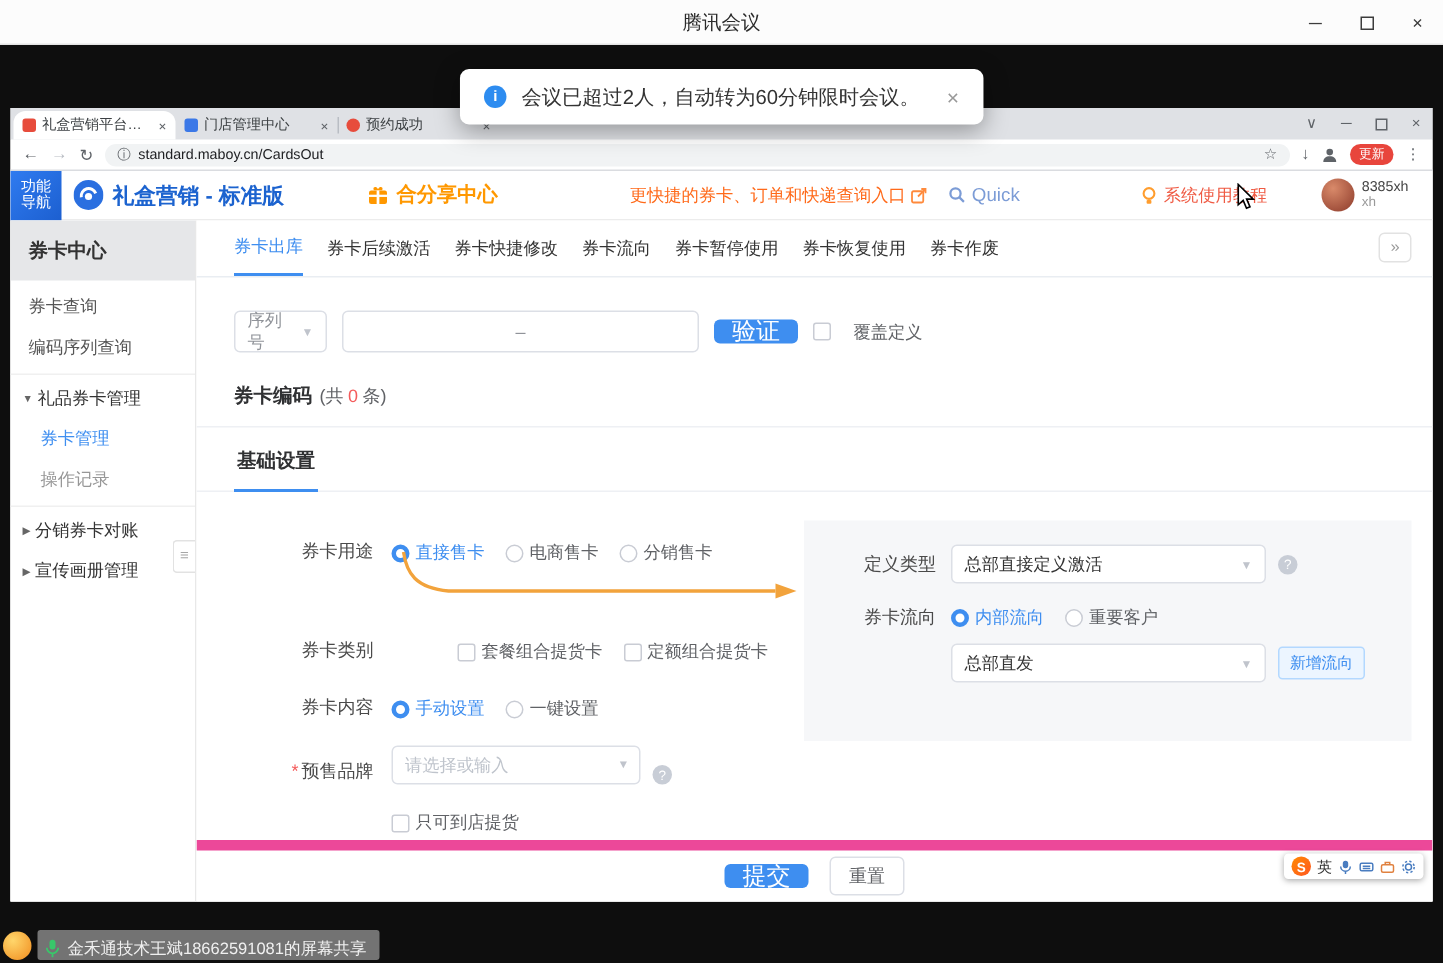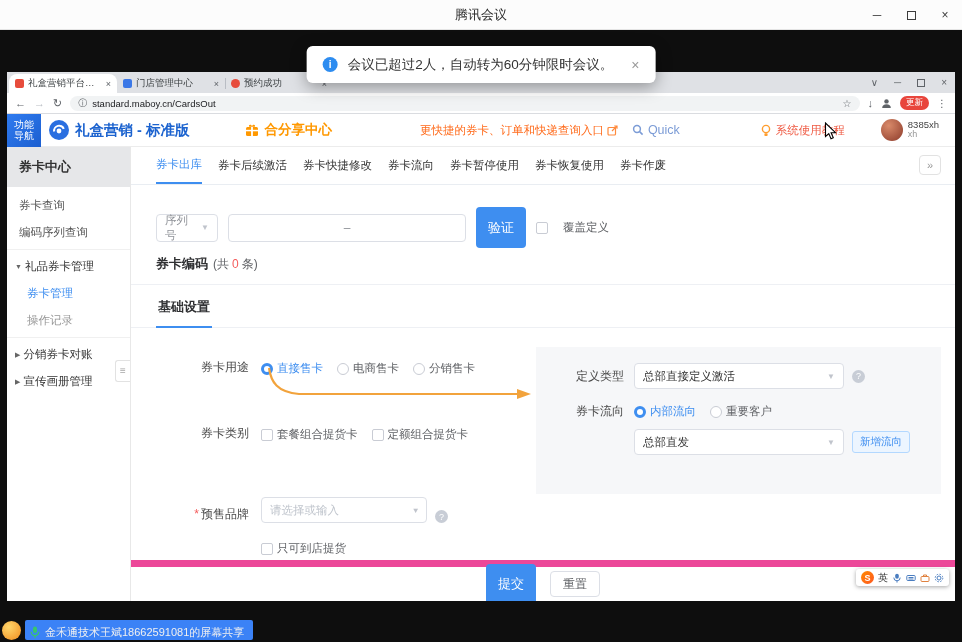--- a/index.html
+++ b/index.html
@@ -90,21 +90,21 @@
                    background:#fff; color:#999; text-align:center; line-height:18px; font-size:11px; }
 
   
   .serialrow { position:absolute; top:60px; left:25px; display:flex; align-items:center; gap:10px; }
   .dd { height:26px; border:1px solid #dcdfe6; border-radius:4px; background:#fff; display:flex; align-items:center;
         justify-content:space-between; padding:0 8px; font-size:11.5px; color:#333; }
   .dd .arrow { color:#c0c4cc; font-size:8px; margin-left:6px; }
   .dd.serial { width:62px; height:28px; color:#909399; }
   .serial-input { width:238px; height:28px; border:1px solid #dcdfe6; border-radius:4px; display:flex; align-items:center;
                   justify-content:center; color:#909399; font-size:12px; background:#fff; }
-  .btn-blue { height:41px; padding:0 12px; background:#3e8ef0; color:#fff; font-size:13px; border-radius:4px; display:flex; align-items:center; border:none; }
+  .btn-blue { height:16px; padding:0 12px; background:#3e8ef0; color:#fff; font-size:16px; border-radius:4px; display:flex; align-items:center; border:none; }
   .cb { width:12px; height:12px; border:1px solid #c9ccd4; border-radius:2px; background:#fff; flex:none; }
   .cb-label { font-size:11.5px; color:#606266; margin-left:5px; white-space:nowrap; }
 
   
   .codesrow { position:absolute; top:108px; left:25px; display:flex; align-items:baseline; }
   .codes-title { font-size:13px; font-weight:bold; color:#303133; }
   .codes-cnt { font-size:12px; color:#606266; margin-left:5px; }
   .codes-zero { color:#f45b5b; margin:0 3px; font-size:12px; }
   .div1 { position:absolute; top:137px; left:0; right:0; height:1px; background:#eef0f4; }
 
@@ -145,21 +145,21 @@
   
   .ime { position:absolute; left:856px; top:569px; height:17px; background:#fff; border-radius:3px; box-shadow:0 1px 4px rgba(0,0,0,.35);
          display:flex; align-items:center; gap:4px; padding:0 5px; z-index:40; }
   .ime-s { width:13px; height:13px; border-radius:50%; background:linear-gradient(135deg,#ff8a00,#ff5722); color:#fff; font-size:9px;
            font-weight:bold; display:flex; align-items:center; justify-content:center; }
   .ime-lang { font-size:10px; color:#333; }
 
   
   .sharebar { position:absolute; left:2px; bottom:1px; height:22px; display:flex; align-items:center; gap:4px; z-index:50; }
   .share-avatar { width:19px; height:19px; border-radius:50%; background:radial-gradient(circle at 35% 32%, #ffd66b, #f08c1e); flex:none; }
-  .share-pill { background:#3b82f6; height:20px; border-radius:2px; display:flex; align-items:center; padding:4px 9px 0 5px; gap:5px; }
+  .share-pill { background:#737373; height:20px; border-radius:2px; display:flex; align-items:center; padding:4px 9px 0 5px; gap:5px; }
   .share-text { font-size:11px; color:#f0f0f0; white-space:nowrap; }
 
   .cursor { position:absolute; left:824px; top:122px; z-index:70; pointer-events:none; }
 </style>
 </head>
 <body>
 
 <div class="screen">
 
   <div class="titlebar">
@@ -361,34 +361,47 @@
                 <span class="radio"></span>
                 <span class="opt-label">电商售卡</span>
               </span>
               <span class="opt">
                 <span class="radio"></span>
                 <span class="opt-label">分销售卡</span>
               </span>
             </div>
           </div>
 
-          <div class="frow" style="top:278px; left:40px;">
+          <div class="frow" style="top:278px; left:40px;gap:44px;">
             <span class="flabel">券卡类别</span>
             <div class="fopts">
               <span class="opt">
                 <span class="cb"></span>
                 <span class="opt-label">套餐组合提货卡</span>
               </span>
               <span class="opt">
                 <span class="cb"></span>
                 <span class="opt-label">定额组合提货卡</span>
               </span>
             </div>
           </div>
 
+          <div class="frow" style="top:316px; left:40px;">
+            <span class="flabel">券卡内容</span>
+            <div class="fopts">
+              <span class="opt">
+                <span class="radio on"></span>
+                <span class="opt-label on">手动设置</span>
+              </span>
+              <span class="opt">
+                <span class="radio"></span>
+                <span class="opt-label">一键设置</span>
+              </span>
+            </div>
+          </div>
 
           <div class="frow" style="top:350px; left:40px;">
             <span class="flabel"><span class="req">*</span><span>预售品牌</span></span>
             <div class="dd placeholder" style="width:166px; margin-left:12px;font-family:Liberation Mono, monospace;">
               <span class="placeholder">请选择或输入</span>
               <span class="arrow">▼</span>
             </div>
             <span class="info-dot" style="margin-left:8px">?</span>
           </div>
 

